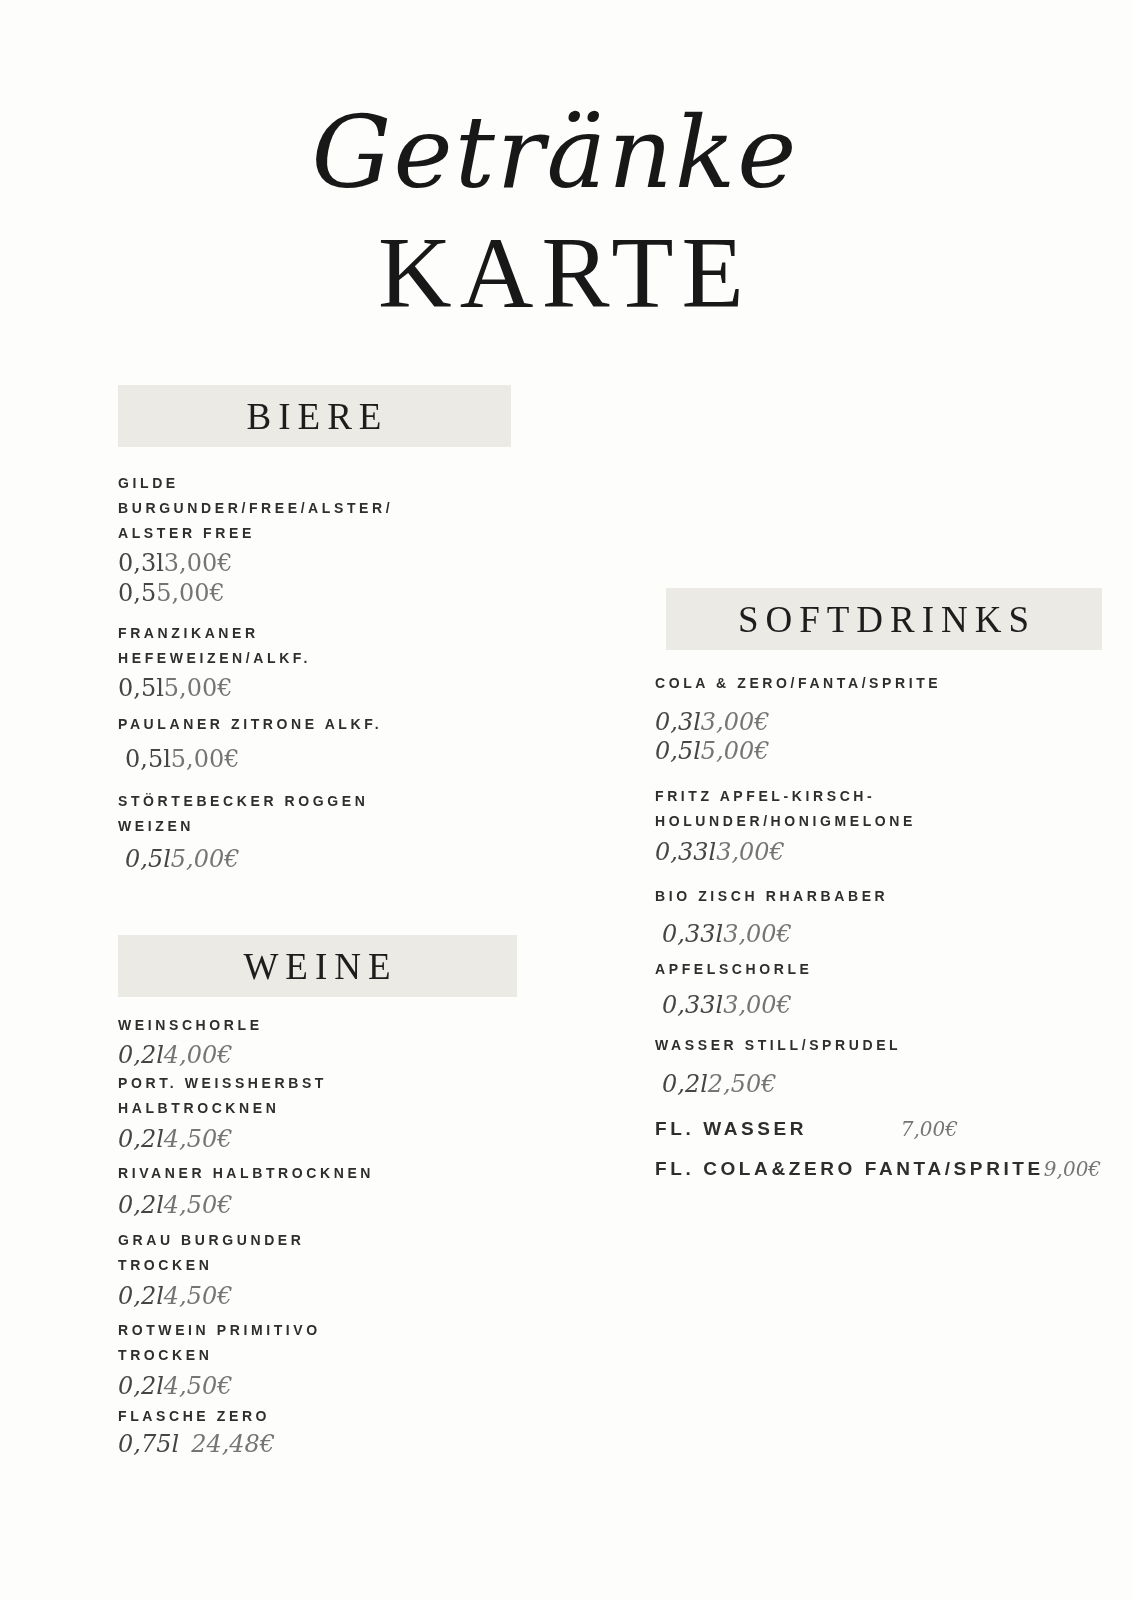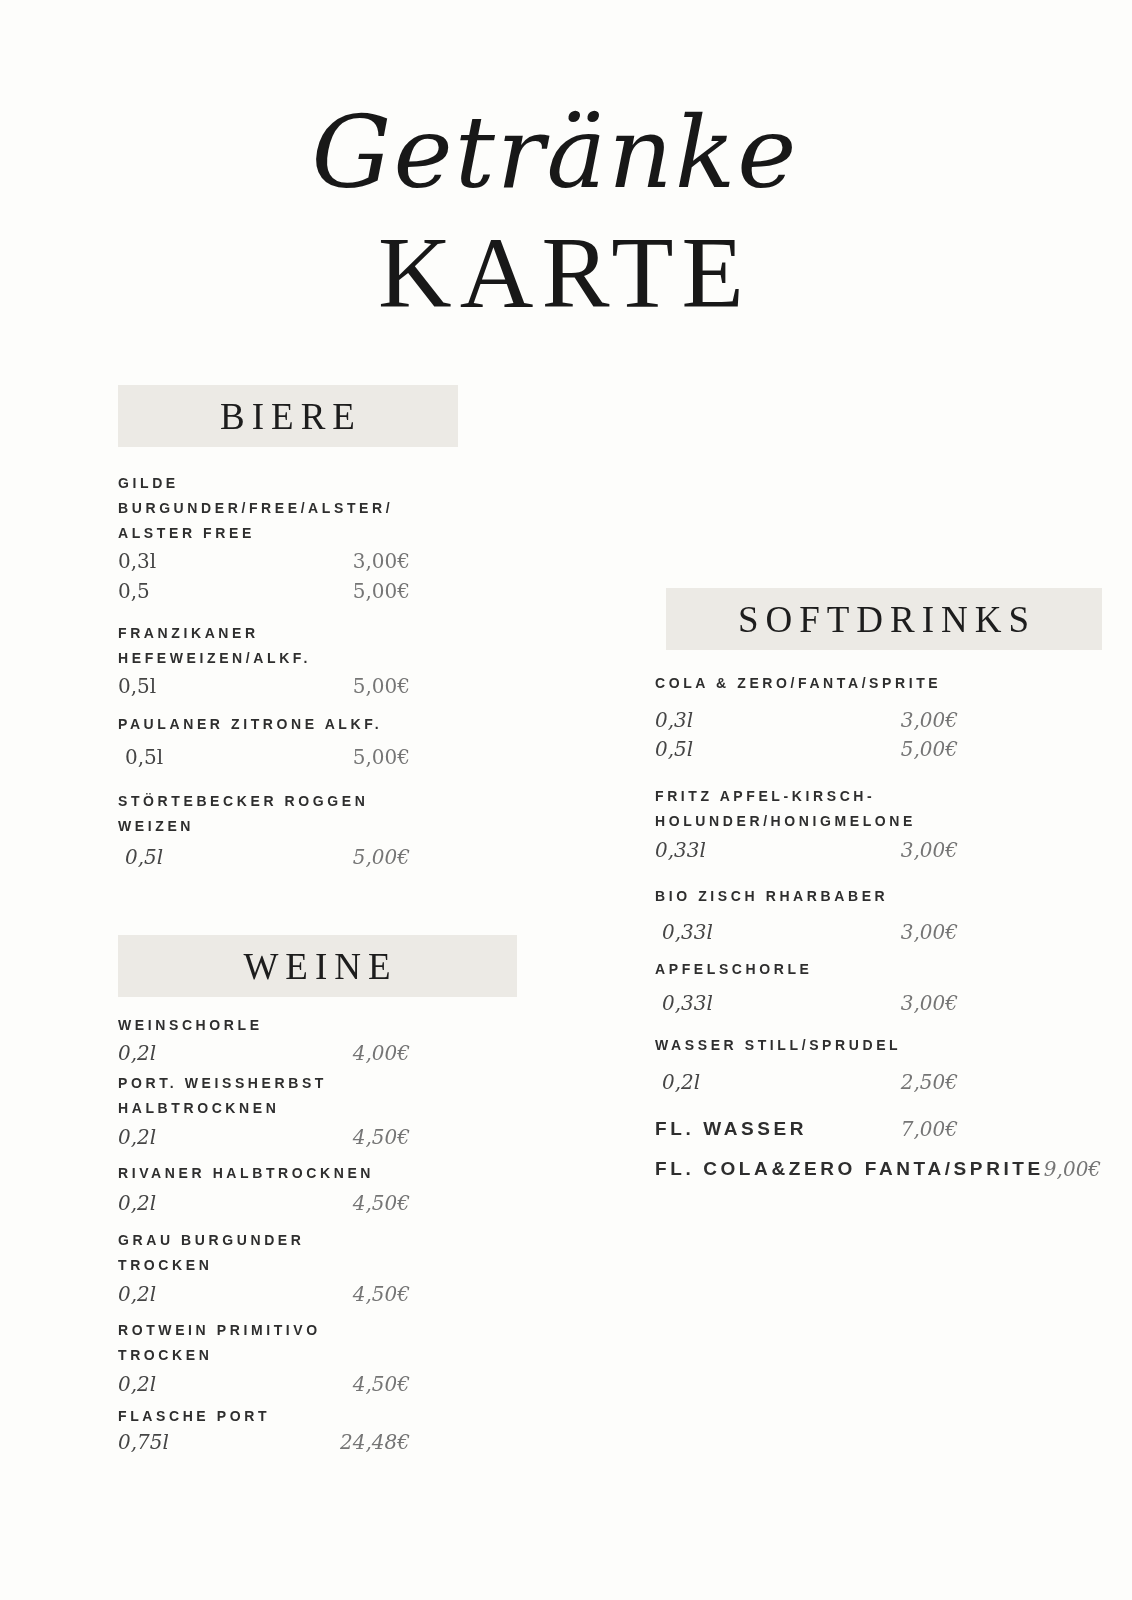--- a/index.html
+++ b/index.html
@@ -53,22 +53,22 @@
     position:absolute;
     font-size:14px;font-weight:bold;letter-spacing:3.6px;
     line-height:25px;color:var(--item-text);
     white-space:nowrap;
   }
   .name .ln{display:block;}
 
   
   .row{
     position:absolute;
-    display:flex;justify-content:space-between;align-items:baseline;
-    font-family:"DejaVu Serif",serif;font-size:20px;line-height:1.2;
+    display:flex;justify-content:flex-start;align-items:baseline;
+    font-family:"DejaVu Serif",serif;font-size:24px;line-height:1.2;
   }
   .row .size{color:var(--size-text);}
   .row .price{color:var(--price-text);}
   .row.it{font-style:italic;}
   .row.ind{padding-left:7px;box-sizing:border-box;}
   .w-left{left:118px;width:292px;}
   .w-right{left:655px;width:303px;}
 
   
   .inline-item{
@@ -85,21 +85,21 @@
   }
 </style>
 </head>
 <body>
 
 <div class="page">
 
   <div class="title-script">Getränke</div>
   <div class="title-main">KARTE</div>
 
-  <div class="sec-box" style="left:118px;top:385px;width:340px;text-align:right;">
+  <div class="sec-box" style="left:118px;top:385px;width:393px;text-align:right;">
     <span class="sec-heading">BIERE</span>
   </div>
 
   <div class="name" style="left:118px;top:471px;">
     <span class="ln">GILDE</span>
     <span class="ln">BURGUNDER/FREE/ALSTER/</span>
     <span class="ln">ALSTER FREE</span>
   </div>
   <div class="row w-left" style="top:549px;">
     <span class="size">0,3l</span>
@@ -177,21 +177,21 @@
   <div class="name" style="left:118px;top:1318px;">
     <span class="ln">ROTWEIN PRIMITIVO</span>
     <span class="ln">TROCKEN</span>
   </div>
   <div class="row w-left it" style="top:1372px;">
     <span class="size">0,2l</span>
     <span class="price">4,50€</span>
   </div>
 
   <div class="name" style="left:118px;top:1404px;">
-    <span class="ln">FLASCHE PORT</span>
+    <span class="ln">FLASCHE ZERO</span>
   </div>
   <div class="row w-left it" style="top:1430px;gap:12px;">
     <span class="size">0,75l</span>
     <span class="price">24,48€</span>
   </div>
 
   <div class="sec-box" style="left:666px;top:588px;width:436px;">
     <span class="sec-heading">SOFTDRINKS</span>
   </div>
 

